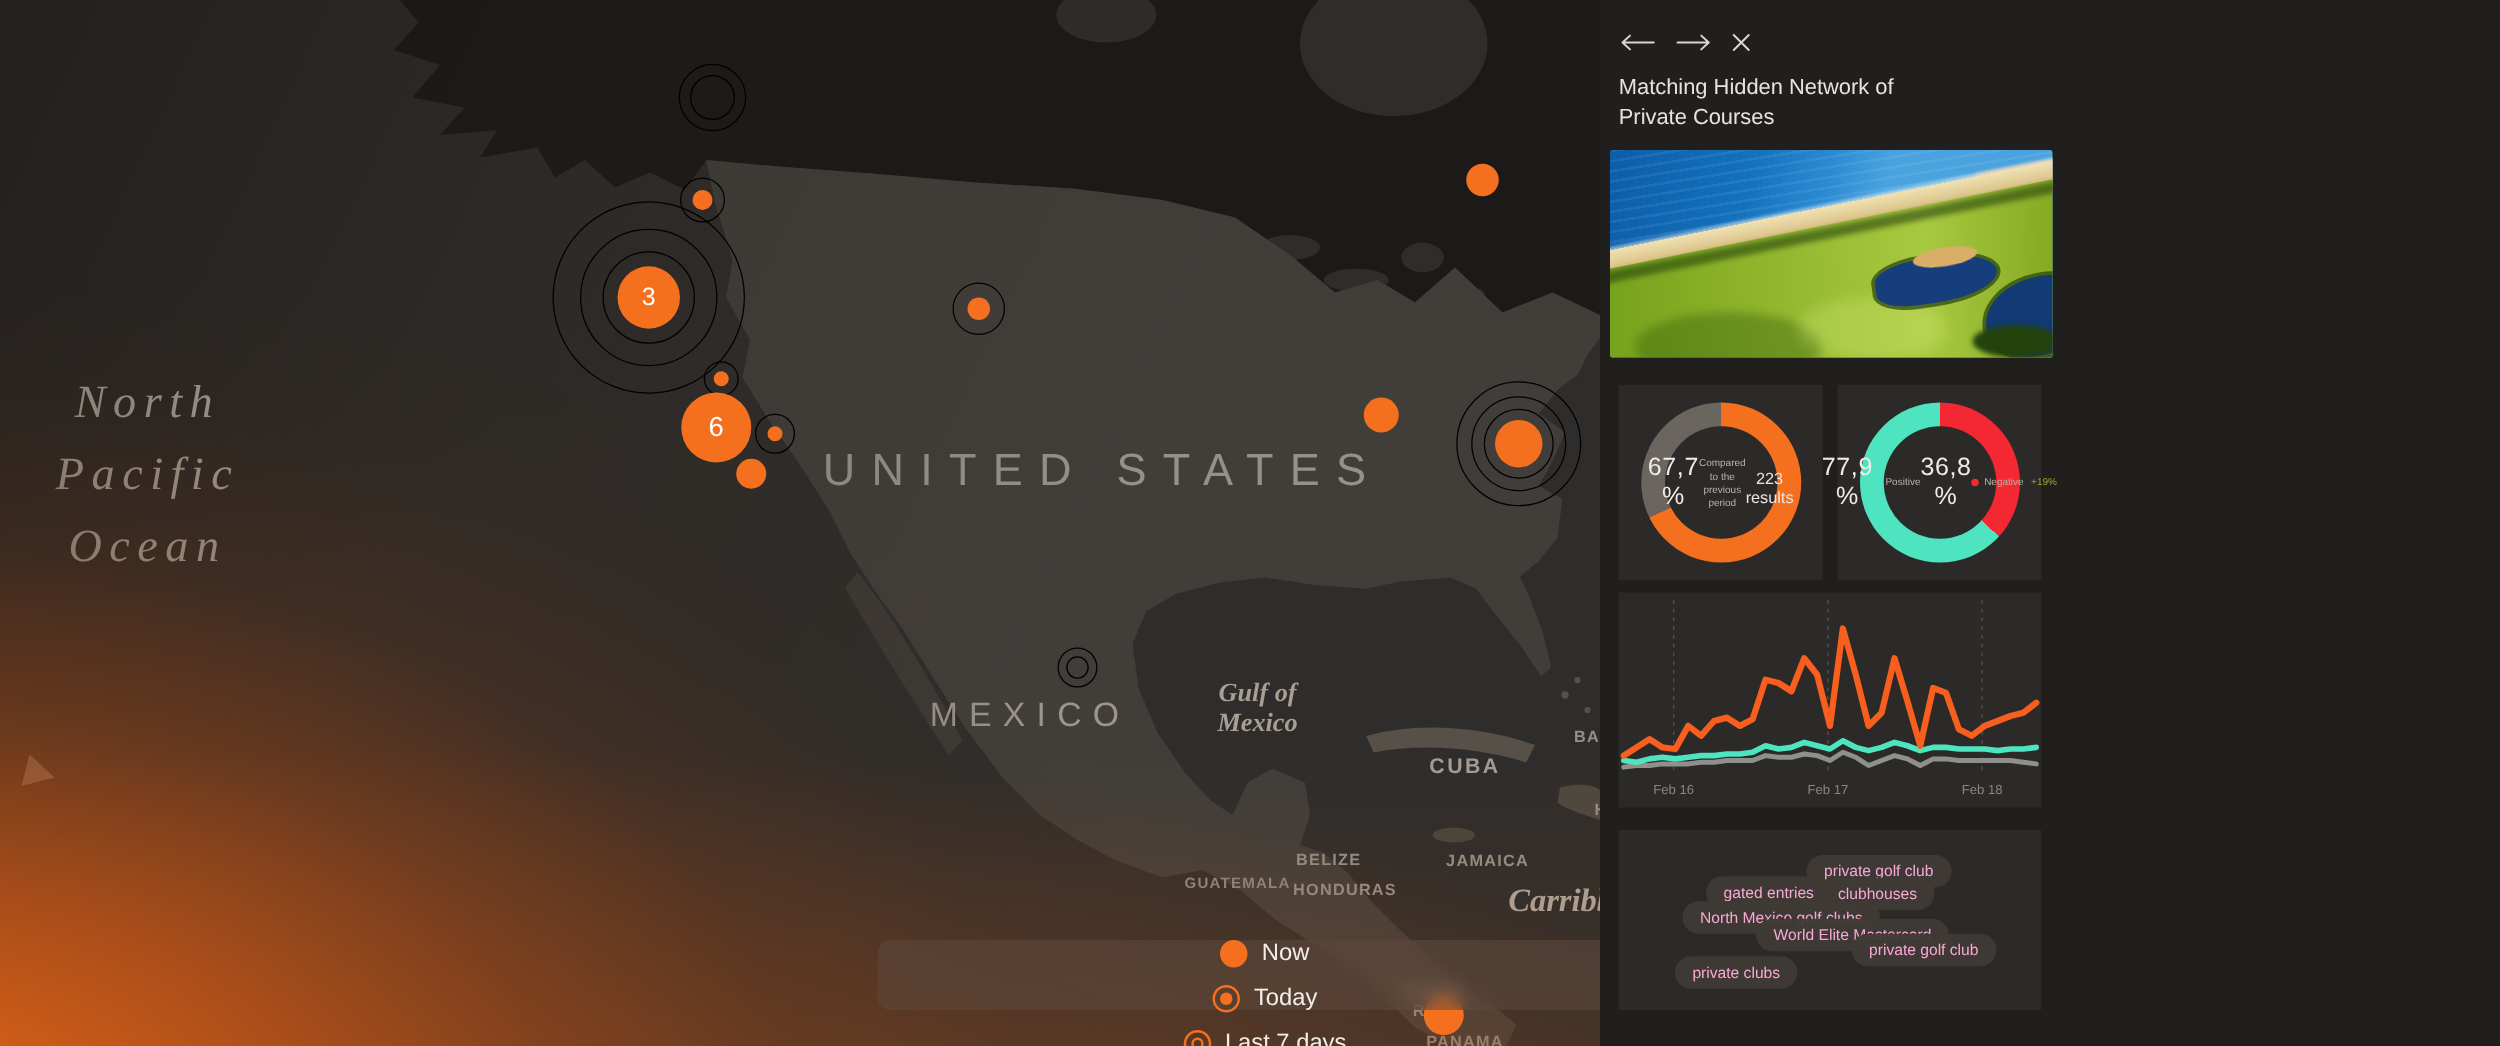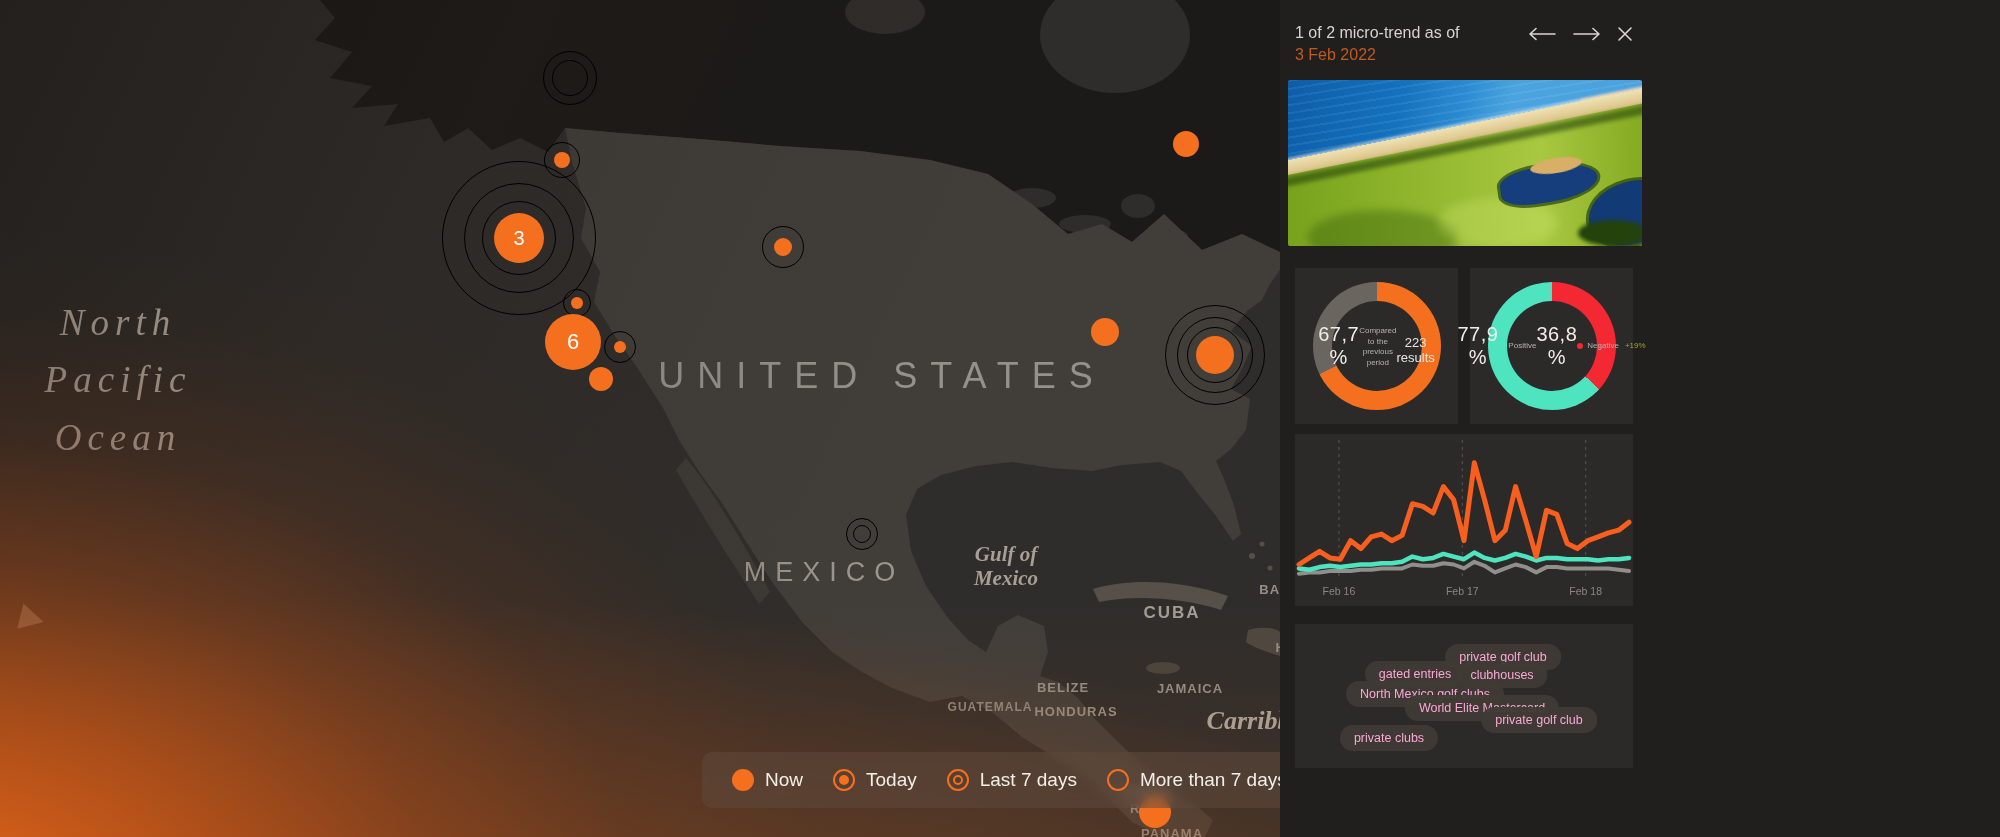--- a/index.html
+++ b/index.html
@@ -40,21 +40,21 @@
       border-radius:50%;background:#f4701f;display:flex;align-items:center;justify-content:center;
       color:#fff;font-size:20px;}
   .marker .ring{position:absolute;left:50%;top:50%;transform:translate(-50%,-50%);
       border-radius:50%;border:1.5px solid;}
   .r0{border-color:rgba(244,112,31,.95);} .r1{border-color:rgba(235,125,55,.62);}
   .r2{border-color:rgba(235,224,210,.42);}
 
   
   .legend{position:absolute;left:702px;top:752px;width:620px;height:56px;z-index:6;
       background:rgba(96,75,62,.52);backdrop-filter:blur(5px);border-radius:10px;
-      display:flex;align-items:center;gap:30px;padding:0 30px;box-sizing:border-box;}
+      display:flex;align-items:center;gap:14px;padding:0 30px;box-sizing:border-box;flex-direction:column;}
   .leg-item{display:flex;align-items:center;gap:11px;color:#f2efe9;font-size:19px;white-space:nowrap;}
   .sym{width:22px;height:22px;border-radius:50%;position:relative;flex:0 0 auto;box-sizing:border-box;}
   .sym.now{background:#f4701f;}
   .sym.today{border:2px solid #f4701f;}
   .sym.today::after{content:'';position:absolute;inset:4px;border-radius:50%;background:#f4701f;}
   .sym.last7{border:2px solid #f4701f;}
   .sym.last7::after{content:'';position:absolute;inset:4px;border-radius:50%;border:2px solid #f4701f;box-sizing:border-box;}
   .sym.more7{border:2px solid #f4701f;}
 
   
@@ -267,43 +267,40 @@
         <div class="leg-item">
           <span class="sym more7"></span>
           <span>More than 7 days ago</span>
         </div>
       </div>
   </div>
 
   <div class="panel">
     <div class="p-content">
       <div class="p-header">
-        <div class="p-head-text">
-          <span>1 of 2 micro-trend as of</span><br>
-          <span class="p-date">3 Feb 2022</span>
-        </div>
         <div class="p-icons">
           <span class="icon-btn">
             <svg width="30" height="16" viewBox="0 0 30 16" fill="none" stroke="#d9d6d0" stroke-width="1.6" stroke-linecap="round" stroke-linejoin="round">
                 <path d="M28 8 H3 M9 2.5 L3 8 L9 13.5"></path>
               </svg>
           </span>
           <span class="icon-btn">
             <svg width="30" height="16" viewBox="0 0 30 16" fill="none" stroke="#d9d6d0" stroke-width="1.6" stroke-linecap="round" stroke-linejoin="round">
                 <path d="M2 8 H27 M21 2.5 L27 8 L21 13.5"></path>
               </svg>
           </span>
           <span class="icon-btn">
             <svg width="16" height="16" viewBox="0 0 16 16" fill="none" stroke="#d9d6d0" stroke-width="1.6" stroke-linecap="round">
                 <path d="M2 2 L14 14 M14 2 L2 14"></path>
               </svg>
           </span>
         </div>
       </div>
 
+      <div class="p-title">Matching Hidden Network of Private Courses</div>
 
       <div class="photo">
         <div class="waves"></div>
         <div class="bldg"></div>
         <div class="beach"></div>
         <div class="land"></div>
         <div class="shade1"></div>
         <div class="shade2"></div>
         <div class="pond1"></div>
         <div class="pond2"></div>

